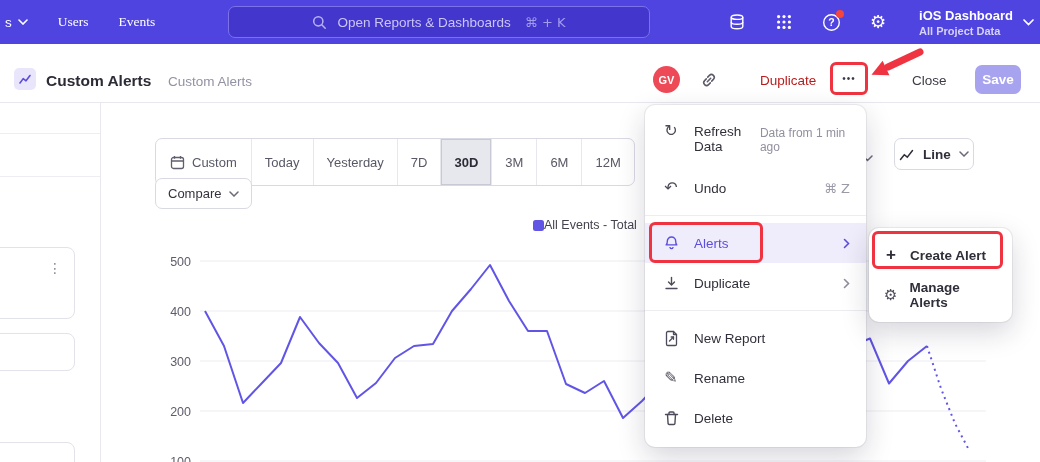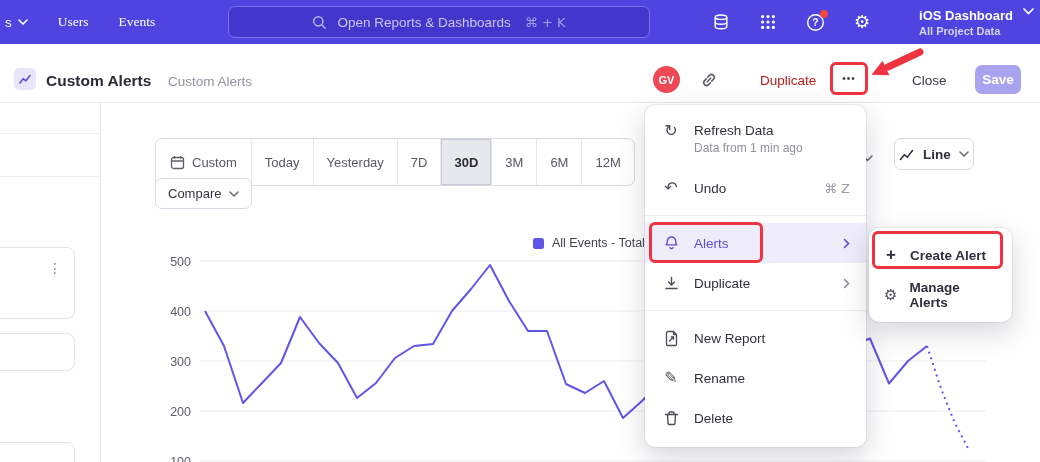--- a/index.html
+++ b/index.html
@@ -11,21 +11,21 @@
   .nav-partial{margin-left:5px;display:flex;align-items:center;gap:6px;cursor:pointer;}
   .nav-item{margin-left:30px;cursor:pointer;font-family:Liberation Serif, serif;}
   .topbar-search{position:absolute;left:228px;top:6px;width:420px;height:30px;background:#4336cd;
     border:1px solid #7b71ea;border-radius:7px;display:flex;align-items:center;justify-content:center;
     gap:10px;color:#cbc5f4;font-size:13.5px;cursor:text;}
   .search-shortcut{color:#a49cec;font-size:13px;margin-left:4px;}
   .topbar-right{position:absolute;right:6px;top:0;height:44px;display:flex;align-items:center;gap:27px;}
   .tb-icon{position:relative;display:flex;align-items:center;justify-content:center;width:20px;height:20px;cursor:pointer;}
   .help-dot{position:absolute;top:-2px;right:-3px;width:8px;height:8px;border-radius:50%;background:#f5453c;}
   .gear-glyph-top{font-size:18px;line-height:1;color:#fff;}
-  .project-selector{display:flex;align-items:flex-start;gap:10px;cursor:pointer;margin-left:20px;}
+  .project-selector{display:flex;align-items:center;gap:10px;cursor:pointer;margin-left:4px;}
   .project-name{font-size:13px;font-weight:700;}
   .project-scope{font-size:11px;font-weight:600;color:#d6d2f8;margin-top:2px;}
   
   .header{position:absolute;left:0;top:44px;width:1040px;height:58px;background:#fff;
     border-bottom:1px solid #e8e8ee;z-index:5;}
   .board-icon{position:absolute;left:14px;top:24px;}
   .page-title{position:absolute;left:46px;top:28px;font-size:15.5px;font-weight:700;color:#2c2c36;}
   .breadcrumb{position:absolute;left:168px;top:30px;font-size:13.5px;color:#9292a4;}
   .avatar{position:absolute;left:653px;top:22px;width:27px;height:27px;border-radius:50%;background:#ee4956;
     color:#fff;font-size:11px;font-weight:700;display:flex;align-items:center;justify-content:center;cursor:pointer;}
@@ -50,35 +50,35 @@
   .date-item:first-child{border-left:none;border-radius:6px 0 0 6px;padding:0 14px;gap:7px;}
   .date-item:last-child{border-radius:0 6px 6px 0;}
   .date-item.selected{background:#e7e7ee;box-shadow:inset 0 0 0 1px #c9c9d6;color:#2c2c36;font-weight:700;}
   .compare-btn{position:absolute;left:155px;top:178px;height:31px;padding:0 12px;border:1px solid #d9d9e3;
     border-radius:7px;background:#fff;display:flex;align-items:center;gap:8px;font-size:13px;color:#33333e;
     z-index:2;cursor:pointer;box-sizing:border-box;}
   .line-btn{position:absolute;left:894px;top:138px;height:32px;padding:0 4px;border:1px solid #d9d9e3;
     border-radius:7px;background:#fff;display:flex;align-items:center;gap:8px;font-size:13.5px;font-weight:600;
     color:#2f2f3a;z-index:2;cursor:pointer;box-sizing:border-box;}
   .stray-chevron{position:absolute;left:862px;top:148px;z-index:2;color:#6a6a78;cursor:pointer;}
-  .legend{position:absolute;left:533px;top:236px;display:flex;align-items:center;gap:8px;font-size:12.5px;
+  .legend{position:absolute;left:533px;top:218px;display:flex;align-items:center;font-size:12.5px;
     color:#44444f;z-index:2;}
   .legend-swatch{width:11px;height:11px;border-radius:2.5px;background:#5b4ee0;}
   
   #chart-svg{position:absolute;left:0;top:102px;width:1040px;height:360px;z-index:1;overflow:visible;}
   #chart-svg text{font-family:"Liberation Sans",sans-serif;}
   
   .menu{position:absolute;left:645px;top:105px;width:221px;background:#fff;border-radius:10px;
     box-shadow:0 0 0 1px rgba(30,30,60,.07),0 10px 28px rgba(25,25,60,.18);padding:9px 0;z-index:10;box-sizing:border-box;}
   .menu-item{display:flex;align-items:center;gap:13px;padding:0 16px;height:40px;font-size:13.5px;
     font-weight:500;color:#30303b;cursor:pointer;}
   .mi-icon{width:20px;display:flex;align-items:center;justify-content:center;color:#4b4b5a;flex:none;}
   .mi-glyph{font-size:16px;line-height:1;color:#4b4b5a;}
   .menu-item.two-line{height:54px;align-items:flex-start;padding-top:9px;box-sizing:border-box;}
-  .mi-texts{display:flex;flex-direction:column;}
+  .mi-texts{display:flex;align-items:center;}
   .mi-sub{font-size:12px;font-weight:400;color:#90909f;margin-top:3px;}
   .mi-shortcut{margin-left:auto;color:#9a9aa8;font-size:13px;font-weight:400;}
   .mi-chevron{margin-left:auto;color:#8e8e9c;display:flex;align-items:center;}
   .menu-divider{height:1px;background:#ececf1;margin:7px 0;}
   .menu-item.alerts{background:#efecfb;color:#5b4ddd;}
   .menu-item.alerts .mi-icon{color:#5b4ddd;}
   .menu-item.alerts .mi-chevron{color:#5b4ddd;}
   
   .submenu{position:absolute;left:869px;top:228px;width:143px;background:#fff;border-radius:10px;
     box-shadow:0 0 0 1px rgba(30,30,60,.07),0 10px 28px rgba(25,25,60,.18);padding:7px 0;z-index:11;box-sizing:border-box;}

